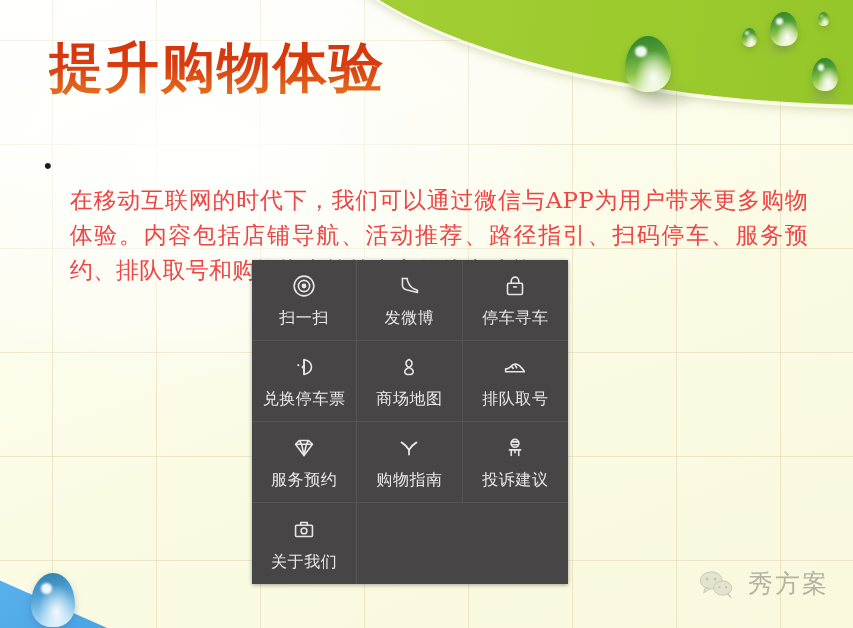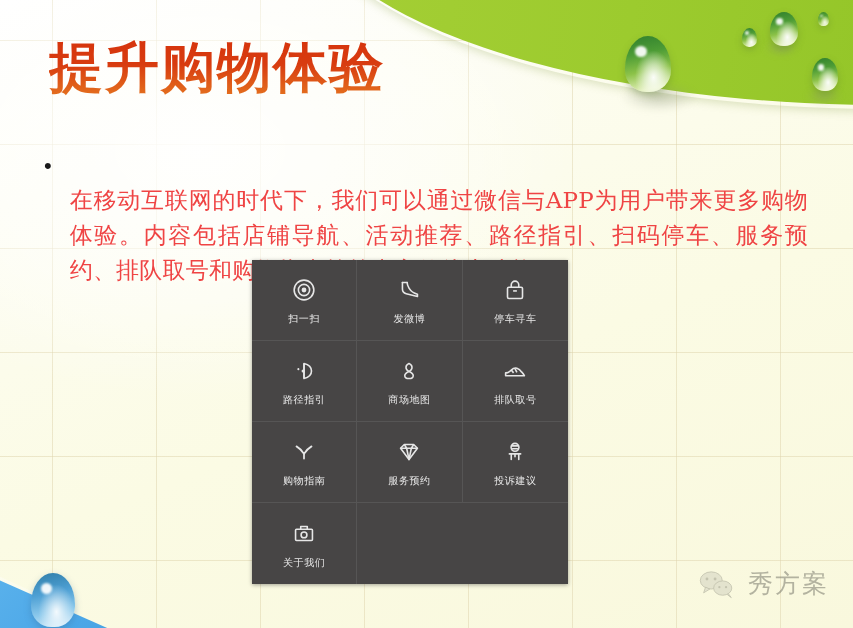--- a/index.html
+++ b/index.html
@@ -205,21 +205,21 @@
     align-items: center;
     justify-content: center;
   }
   .app-icon svg {
     width: 100%;
     height: 100%;
     display: block;
   }
   .app-label {
     font-family: "DejaVu Sans", "Liberation Sans", sans-serif;
-    font-size: 10px;
+    font-size: 16px;
     color: #eaeaea;
     letter-spacing: 0.6px;
     white-space: nowrap;
   }
 
   
   .watermark {
     position: absolute;
     right: 24px;
     bottom: 28px;
@@ -305,61 +305,61 @@
 
     <div class="app-cell">
       <span class="app-icon">
         <svg viewBox="0 0 32 32" fill="none" stroke="#e6e6e6" stroke-width="1.7" stroke-linejoin="round">
           <path d="M16 8 Q24 10 24 16 Q24 22 16 24 Z"></path>
           <circle cx="15" cy="16" r="1.6" fill="#e6e6e6" stroke="none"></circle>
           <circle cx="10" cy="14" r="1.1" fill="#e6e6e6" stroke="none"></circle>
           <path d="M16 8 L16 24"></path>
         </svg>
       </span>
-      <span class="app-label">路径指引</span>
+      <span class="app-label">兑换停车票</span>
     </div>
 
     <div class="app-cell">
       <span class="app-icon">
         <svg viewBox="0 0 32 32" fill="none" stroke="#e6e6e6" stroke-width="1.7" stroke-linejoin="round">
           <path d="M16 8 Q20 10 19 13.5 Q18 16 16 16.5 Q14 16 13 13.5 Q12 10 16 8 Z"></path>
           <path d="M16 16.5 Q20.5 18.5 20.5 21 Q20.5 24 16 24 Q11.5 24 11.5 21 Q11.5 18.5 16 16.5 Z"></path>
         </svg>
       </span>
       <span class="app-label">商场地图</span>
     </div>
 
     <div class="app-cell">
       <span class="app-icon">
         <svg viewBox="0 0 32 32" fill="none" stroke="#e6e6e6" stroke-width="1.7" stroke-linejoin="round">
           <path d="M6 21 L6 18 Q9 18 12 15 Q15 12 18 13 Q21 14 23 17 Q25 19 26 21 Z"></path>
           <path d="M12 15 L14.5 18 M16 13.5 L18 17.5"></path>
         </svg>
       </span>
       <span class="app-label">排队取号</span>
+    </div>
+
+    <div class="app-cell">
+      <span class="app-icon">
+        <svg viewBox="0 0 32 32" fill="none" stroke="#e6e6e6" stroke-width="1.7" stroke-linejoin="round">
+          <path d="M7 12 L11 8 L21 8 L25 12 L16 24 Z"></path>
+          <path d="M7 12 L25 12 M11 8 L13.5 12 L16 24 L18.5 12 L21 8"></path>
+        </svg>
+      </span>
+      <span class="app-label">服务预约</span>
     </div>
 
     <div class="app-cell">
       <span class="app-icon">
         <svg viewBox="0 0 32 32" fill="none" stroke="#e6e6e6" stroke-width="1.9" stroke-linecap="round" stroke-linejoin="round">
           <path d="M8 10 Q13 13 16 18 Q19 13 24 10"></path>
           <path d="M16 18 L16 23"></path>
         </svg>
       </span>
       <span class="app-label">购物指南</span>
-    </div>
-
-    <div class="app-cell">
-      <span class="app-icon">
-        <svg viewBox="0 0 32 32" fill="none" stroke="#e6e6e6" stroke-width="1.7" stroke-linejoin="round">
-          <path d="M7 12 L11 8 L21 8 L25 12 L16 24 Z"></path>
-          <path d="M7 12 L25 12 M11 8 L13.5 12 L16 24 L18.5 12 L21 8"></path>
-        </svg>
-      </span>
-      <span class="app-label">服务预约</span>
     </div>
 
     <div class="app-cell">
       <span class="app-icon">
         <svg viewBox="0 0 32 32" fill="none" stroke="#e6e6e6" stroke-width="1.7" stroke-linejoin="round" stroke-linecap="round">
           <circle cx="16" cy="11" r="4.2"></circle>
           <path d="M13 9.5 L19 9.5 M13.5 12.5 L18.5 12.5"></path>
           <path d="M10 18 L22 18"></path>
           <path d="M12 18 L12 24 M20 18 L20 24 M16 18 L16 21"></path>
         </svg>

